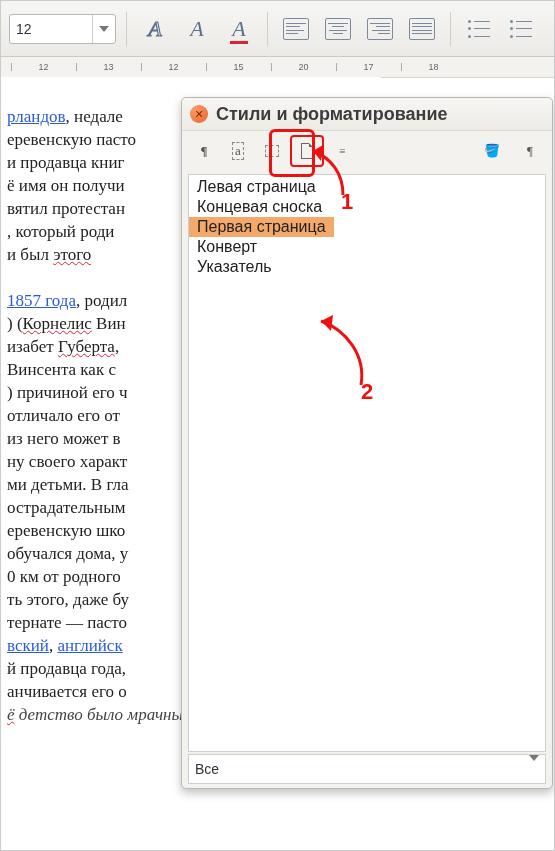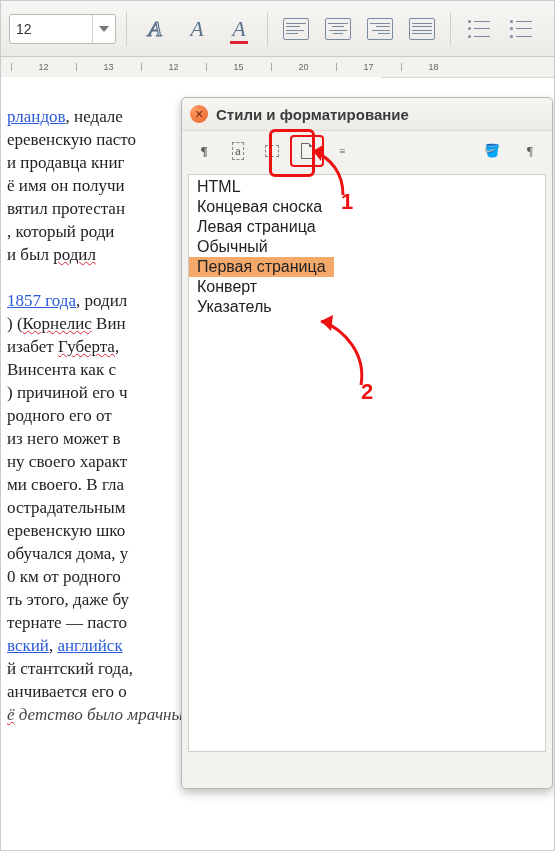--- a/index.html
+++ b/index.html
@@ -33,21 +33,21 @@
   
   .doc{position:absolute;left:0;top:76px;width:380px;bottom:0;background:#fff;padding:28px 6px 10px 6px;box-sizing:border-box;font-family:"Liberation Serif",Georgia,serif;font-size:17px;line-height:23px;color:#222;}
   .doc a{color:#2a5bd7;text-decoration:underline;}
   .wavy{text-decoration:underline wavy #d23;text-decoration-thickness:1px;}
   .ital{font-style:italic;color:#444;}
 
   
   .dlg{position:absolute;left:180px;top:96px;width:370px;height:690px;background:#f3f2ef;border:1px solid #b9b9b2;border-radius:5px;box-shadow:0 4px 10px rgba(0,0,0,.25);}
   .dlg-tb{height:32px;display:flex;align-items:center;gap:8px;padding:0 8px;border-bottom:1px solid #dcdbd6;background:linear-gradient(#f7f6f4,#ecebe6);border-radius:5px 5px 0 0;}
   .dlg-close{width:18px;height:18px;border-radius:50%;background:radial-gradient(circle at 30% 30%,#ff9a63,#e8622a);display:flex;align-items:center;justify-content:center;color:#7a2a0a;font-size:11px;line-height:1;}
-  .dlg-title{font-weight:bold;color:#3c3c3c;font-size:15px;}
+  .dlg-title{font-weight:bold;color:#3c3c3c;font-size:18px;}
   .dlg-ico{height:40px;display:flex;align-items:center;padding:0 6px;gap:2px;}
   .ibtn{width:30px;height:28px;border:1px solid transparent;border-radius:3px;display:flex;align-items:center;justify-content:center;font-family:serif;font-size:13px;color:#555;}
   .ibtn.sel{border:2px solid #e11;border-radius:4px;}
   .ibtn .paraG{font-weight:bold;}
   .ibtn .boxA{border:1px dashed #888;padding:0 2px;}
   .dlg .right-ic{margin-left:auto;display:flex;gap:6px;}
   .dlg-list{position:absolute;left:6px;top:76px;right:6px;bottom:36px;background:#fff;border:1px solid #cfcfca;overflow:auto;font-size:16px;color:#222;padding-top:2px;}
   .dlg-list .li{padding:1px 8px;white-space:nowrap;}
   .dlg-list .li.sel{background:#f4a96a;display:inline-block;}
   .dlg-foot{position:absolute;left:6px;right:6px;bottom:4px;height:28px;background:#fff;border:1px solid #cfcfca;display:flex;align-items:center;padding:0 6px;font-size:14px;color:#333;}
@@ -175,39 +175,39 @@
       </div>
 </div>
 
 <div class="doc" id="doc">
       <div><a href="#">рландов</a><span>, недале</span></div>
       <div><span>еревенскую пасто</span></div>
       <div><span>и продавца книг</span></div>
       <div><span>ё имя он получи</span></div>
       <div><span>вятил протестан</span></div>
       <div><span>, который роди</span></div>
-      <div><span> и был </span><span class="wavy">родил</span></div>
+      <div><span> и был </span><span class="wavy">этого</span></div>
       <div>&nbsp;</div>
       <div><a href="#">1857 года</a><span>, родил</span></div>
       <div><span>) (</span><span class="wavy">Корнелис</span><span> Вин</span></div>
       <div><span>изабет </span><span class="wavy">Губерта</span><span>,</span></div>
       <div><span> Винсента как с</span></div>
       <div><span>) причиной его ч</span></div>
-      <div><span> родного его от</span></div>
+      <div><span> отличало его от</span></div>
       <div><span>из него может в</span></div>
       <div><span>ну своего характ</span></div>
-      <div><span>ми своего. В гла</span></div>
+      <div><span>ми детьми. В гла</span></div>
       <div><span>острадательным</span></div>
       <div><span>еревенскую шко</span></div>
       <div><span>обучался дома, у</span></div>
       <div><span>0 км от родного</span></div>
       <div><span>ть этого, даже бу</span></div>
       <div><span>тернате — пасто</span></div>
       <div><a href="#">вский</a><span>, </span><a href="#">английск</a></div>
-      <div><span>й стантский года,</span></div>
+      <div><span>й продавца года,</span></div>
       <div><span>анчивается его о</span></div>
       <div><span class="wavy ital">ё</span><span class="ital"> детство было мрачным, холодным и</span></div>
     </div>
 
 <div class="dlg">
   <div class="dlg-tb">
     <div class="dlg-close">
           <span>✕</span>
         </div>
     <div class="dlg-title">Стили и форматирование</div>
@@ -233,22 +233,26 @@
     <div class="right-ic">
       <div class="ibtn">
             <span>🪣</span>
           </div>
       <div class="ibtn">
             <span>¶</span>
           </div>
     </div>
   </div>
 
-  <div class="dlg-list" id="dlg-list"><div class="li">HTML</div><div class="li">Концевая сноска</div><div class="li">Левая страница</div><div class="li">Обычный</div><div class="li sel">Первая страница</div><div class="li">Конверт</div><div class="li">Указатель</div></div>
-
+  <div class="dlg-list" id="dlg-list"><div class="li">Левая страница</div><div class="li">Концевая сноска</div><div class="li sel">Первая страница</div><div class="li">Конверт</div><div class="li">Указатель</div></div>
+
+  <div class="dlg-foot">
+    <span>Все</span>
+    <span class="dd"><span class="chev"></span></span>
+  </div>
 </div>
 
 <div class="ann-box" style="left:268px;top:128px;width:40px;height:42px;"></div>
 
 <svg class="arrow" style="left:300px;top:142px;width:60px;height:60px">
   <path d="M42,52 C42,30 30,15 12,8"></path>
   <polygon points="12,8 22,2 20,18"></polygon>
 </svg>
 <div class="ann" style="left:340px;top:188px;font-size:22px">1</div>
 

